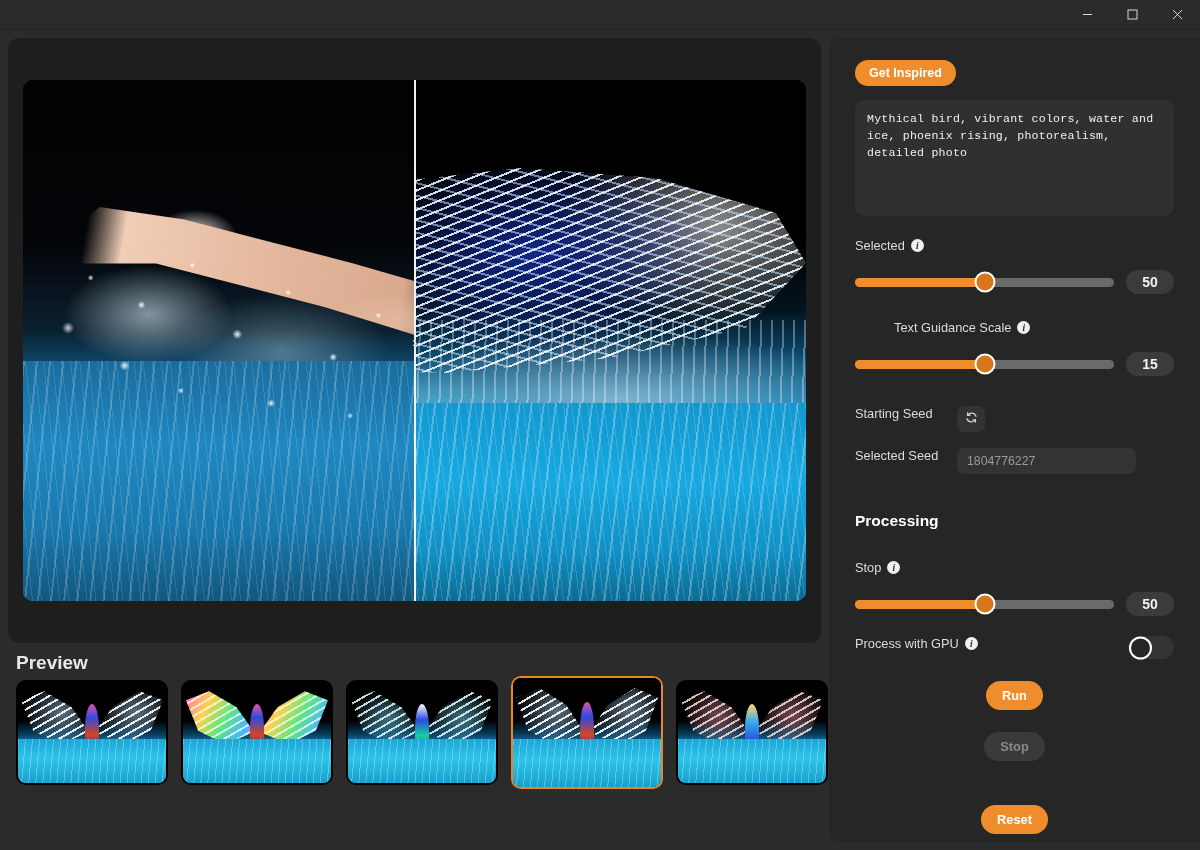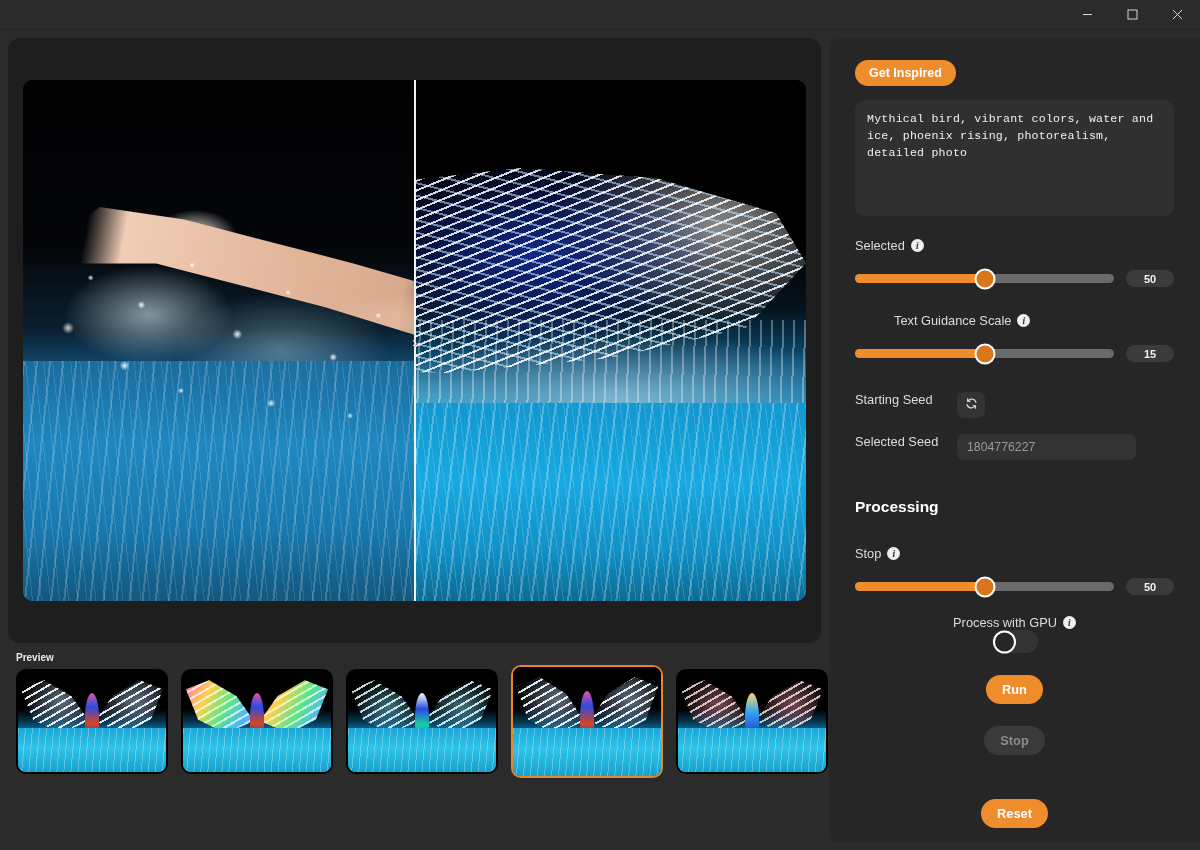--- a/index.html
+++ b/index.html
@@ -181,21 +181,21 @@
     position: absolute; top: 50%; left: 50%;
     transform: translate(-50%, -50%);
     color: rgba(255,255,255,.9);
     font-size: 15px; line-height: 1;
     text-shadow: 0 0 3px rgba(0,0,0,.8);
     user-select: none;
   }
 
   
   .preview-label {
-    color: #e8e8e8; font-size: 10px; font-weight: bold;
+    color: #e8e8e8; font-size: 19px; font-weight: bold;
     padding: 9px 0 6px 8px;
   }
   .thumbs {
     display: flex; gap: 13px; padding: 0 8px;
   }
   .thumb {
     width: 152px; height: 105px;
     border-radius: 10px;
     overflow: hidden;
     position: relative;
@@ -319,23 +319,23 @@
     border-radius: 999px; background: #ef8d2c;
   }
   .slider-knob {
     position: absolute; top: 50%;
     width: 21px; height: 21px; border-radius: 50%;
     background: #d9761b; border: 2px solid #ffffff;
     transform: translate(-50%, -50%);
     cursor: pointer;
   }
   .value-pill {
-    flex: 0 0 48px; height: 17px;
+    flex: 0 0 48px; height: 24px;
     border-radius: 999px; background: #3b3b3b;
-    color: #f2f2f2; font-size: 11px; font-weight: bold;
+    color: #f2f2f2; font-size: 14px; font-weight: bold;
     display: flex; align-items: center; justify-content: center;
   }
   .seed-row {
     display: flex; align-items: flex-start; gap: 10px;
     margin-top: 16px;
   }
   .seed-label { color: #dcdcdc; font-size: 12.8px; flex: 0 0 92px; }
   .seed-input {
     flex: 1; height: 26px;
     background: #333333; border: none; border-radius: 7px;
@@ -345,23 +345,22 @@
   }
   .refresh-btn {
     flex: 0 0 28px; height: 26px;
     background: #333333; border: none; border-radius: 7px;
     display: flex; align-items: center; justify-content: center;
     cursor: pointer;
   }
   .seed-row.no-btn { padding-right: 38px; }
 
   .toggle-row {
-    display: flex; align-items: center; justify-content: space-between;
+    display: flex; align-items: flex-start; justify-content: space-between;
     margin-top: 20px;
-    flex-direction: column;
   }
   .toggle {
     width: 46px; height: 23px; border-radius: 999px;
     background: #343434; position: relative; cursor: pointer;
   }
   .toggle-knob {
     position: absolute; left: 1px; top: 50%;
     transform: translateY(-50%);
     width: 23px; height: 23px; border-radius: 50%;
     background: #262626; border: 2.2px solid #ffffff;

